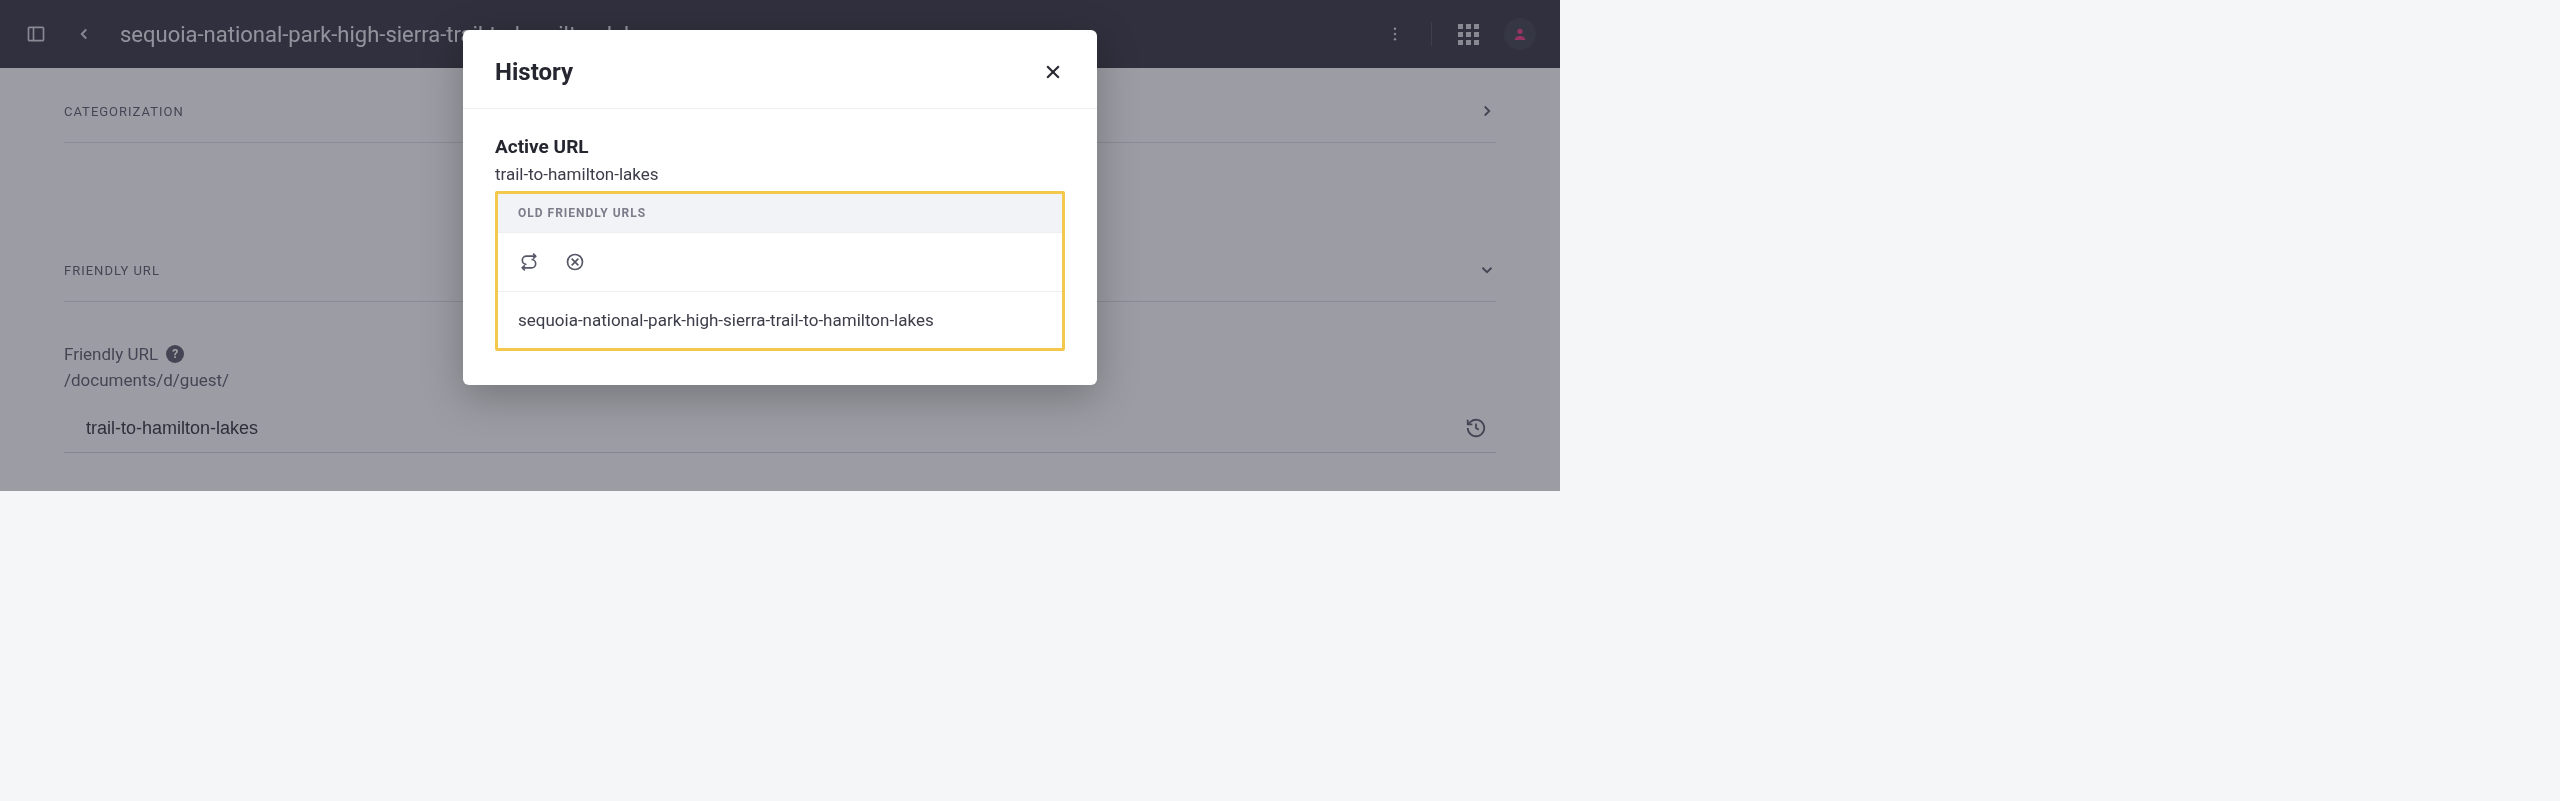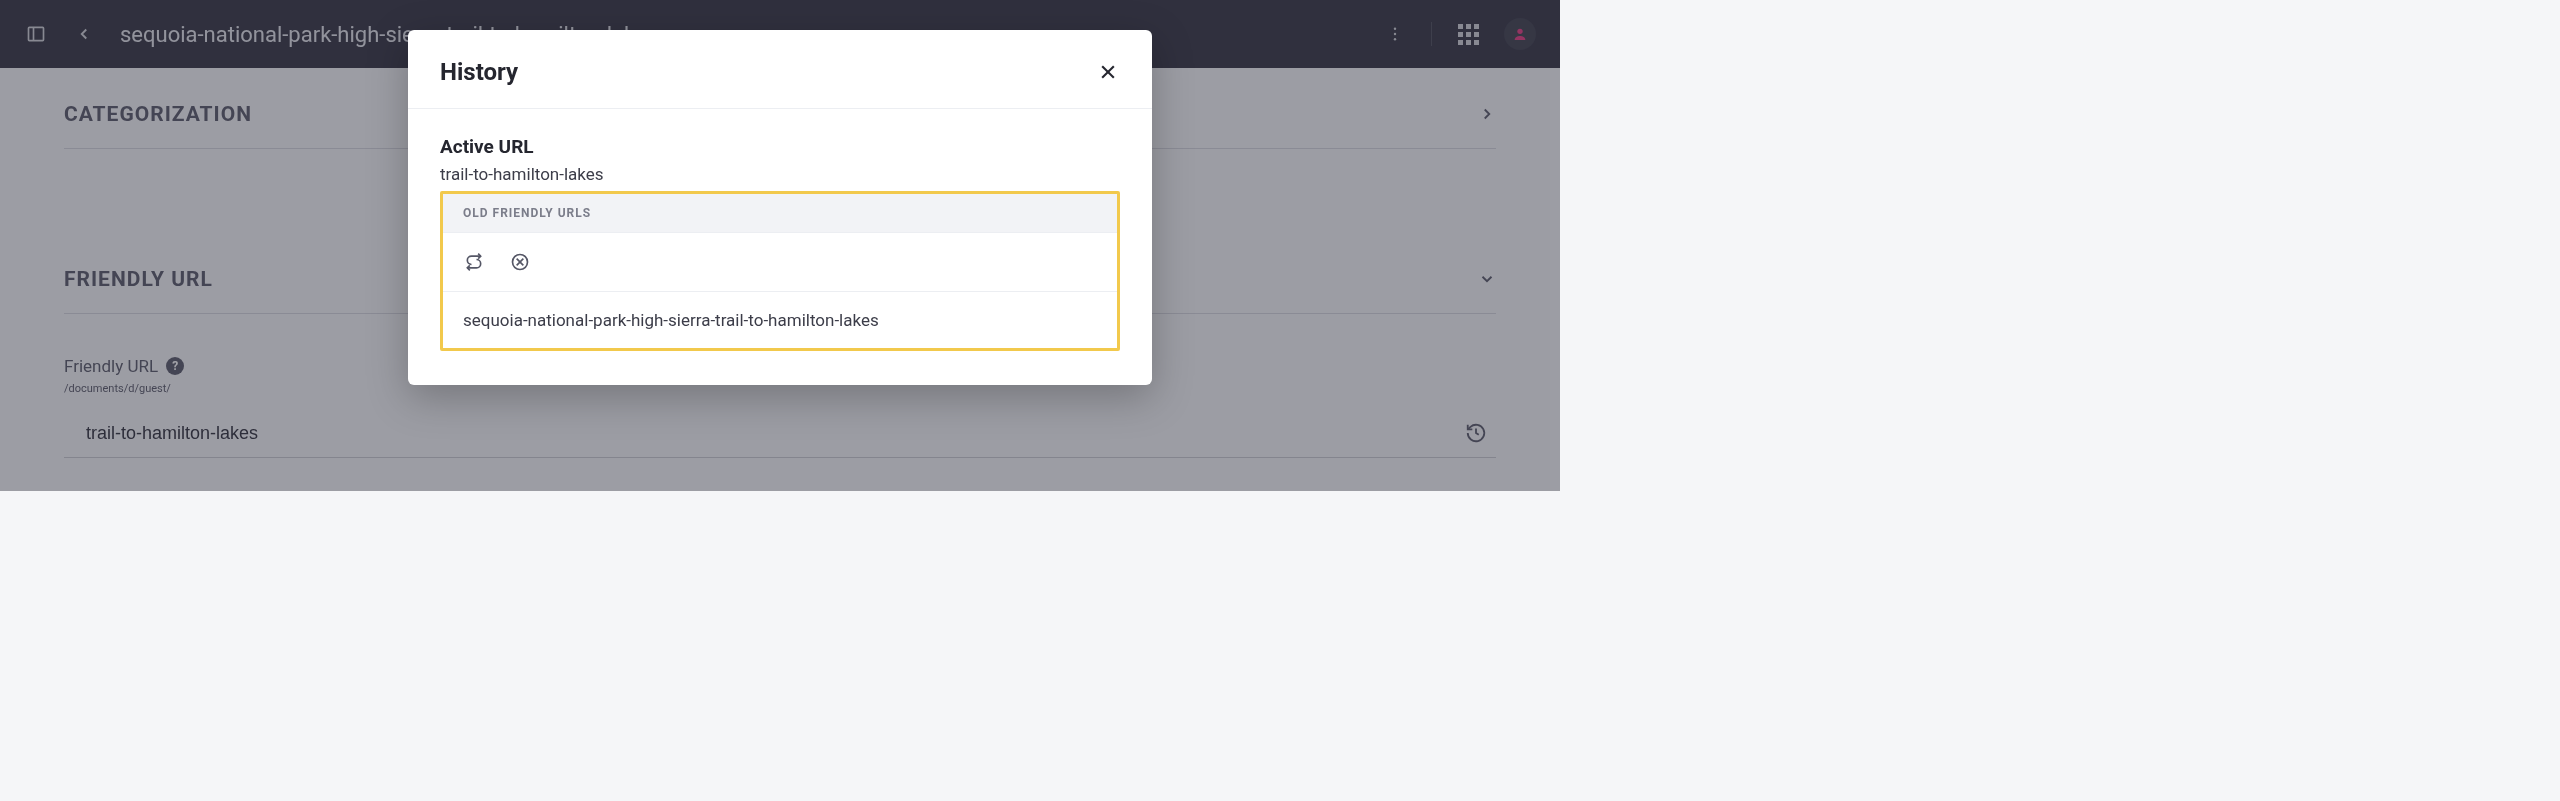--- a/index.html
+++ b/index.html
@@ -51,32 +51,32 @@
     }
     .section-row {
       display:flex;
       align-items:center;
       justify-content:space-between;
       padding: 22px 0;
       border-bottom:1px solid #d3d6dc;
       cursor:pointer;
     }
     .section-row .label {
-      font-size:21px;
-      font-weight:700;
+      font-size:13px;
+      font-weight:400;
       letter-spacing:1px;
       color:#555766;
     }
     .section-row svg { stroke:#555766; }
 
     .field-block { margin-top: 42px; }
     .field-label-row { display:flex; align-items:center; gap:8px; }
     .field-label { font-size:17px; color:#555766; }
     .help-icon { width:18px; height:18px; border-radius:50%; background:#555766; color:#fff; display:flex; align-items:center; justify-content:center; font-size:12px; font-weight:700; }
-    .field-prefix { font-size:11px; color:#555766; margin-top:6px; }
+    .field-prefix { font-size:17px; color:#555766; margin-top:6px; }
     .input-wrap {
       display:flex;
       align-items:center;
       margin-top:14px;
       border-bottom:1px solid #c8cad0;
       padding: 10px 0;
     }
     .input-wrap input {
       flex:1;
       border:none;
@@ -91,21 +91,21 @@
     .overlay {
       position:absolute;
       inset:0;
       background:rgba(48,49,63,0.45);
     }
     .modal {
       position:absolute;
       top:30px;
       left:50%;
       transform:translateX(-50%);
-      width:744px;
+      width:634px;
       background:#fff;
       border-radius:6px;
       box-shadow:0 12px 40px rgba(0,0,0,0.25);
       overflow:hidden;
     }
     .modal-header {
       display:flex;
       align-items:center;
       justify-content:space-between;
       padding:28px 32px 22px 32px;

